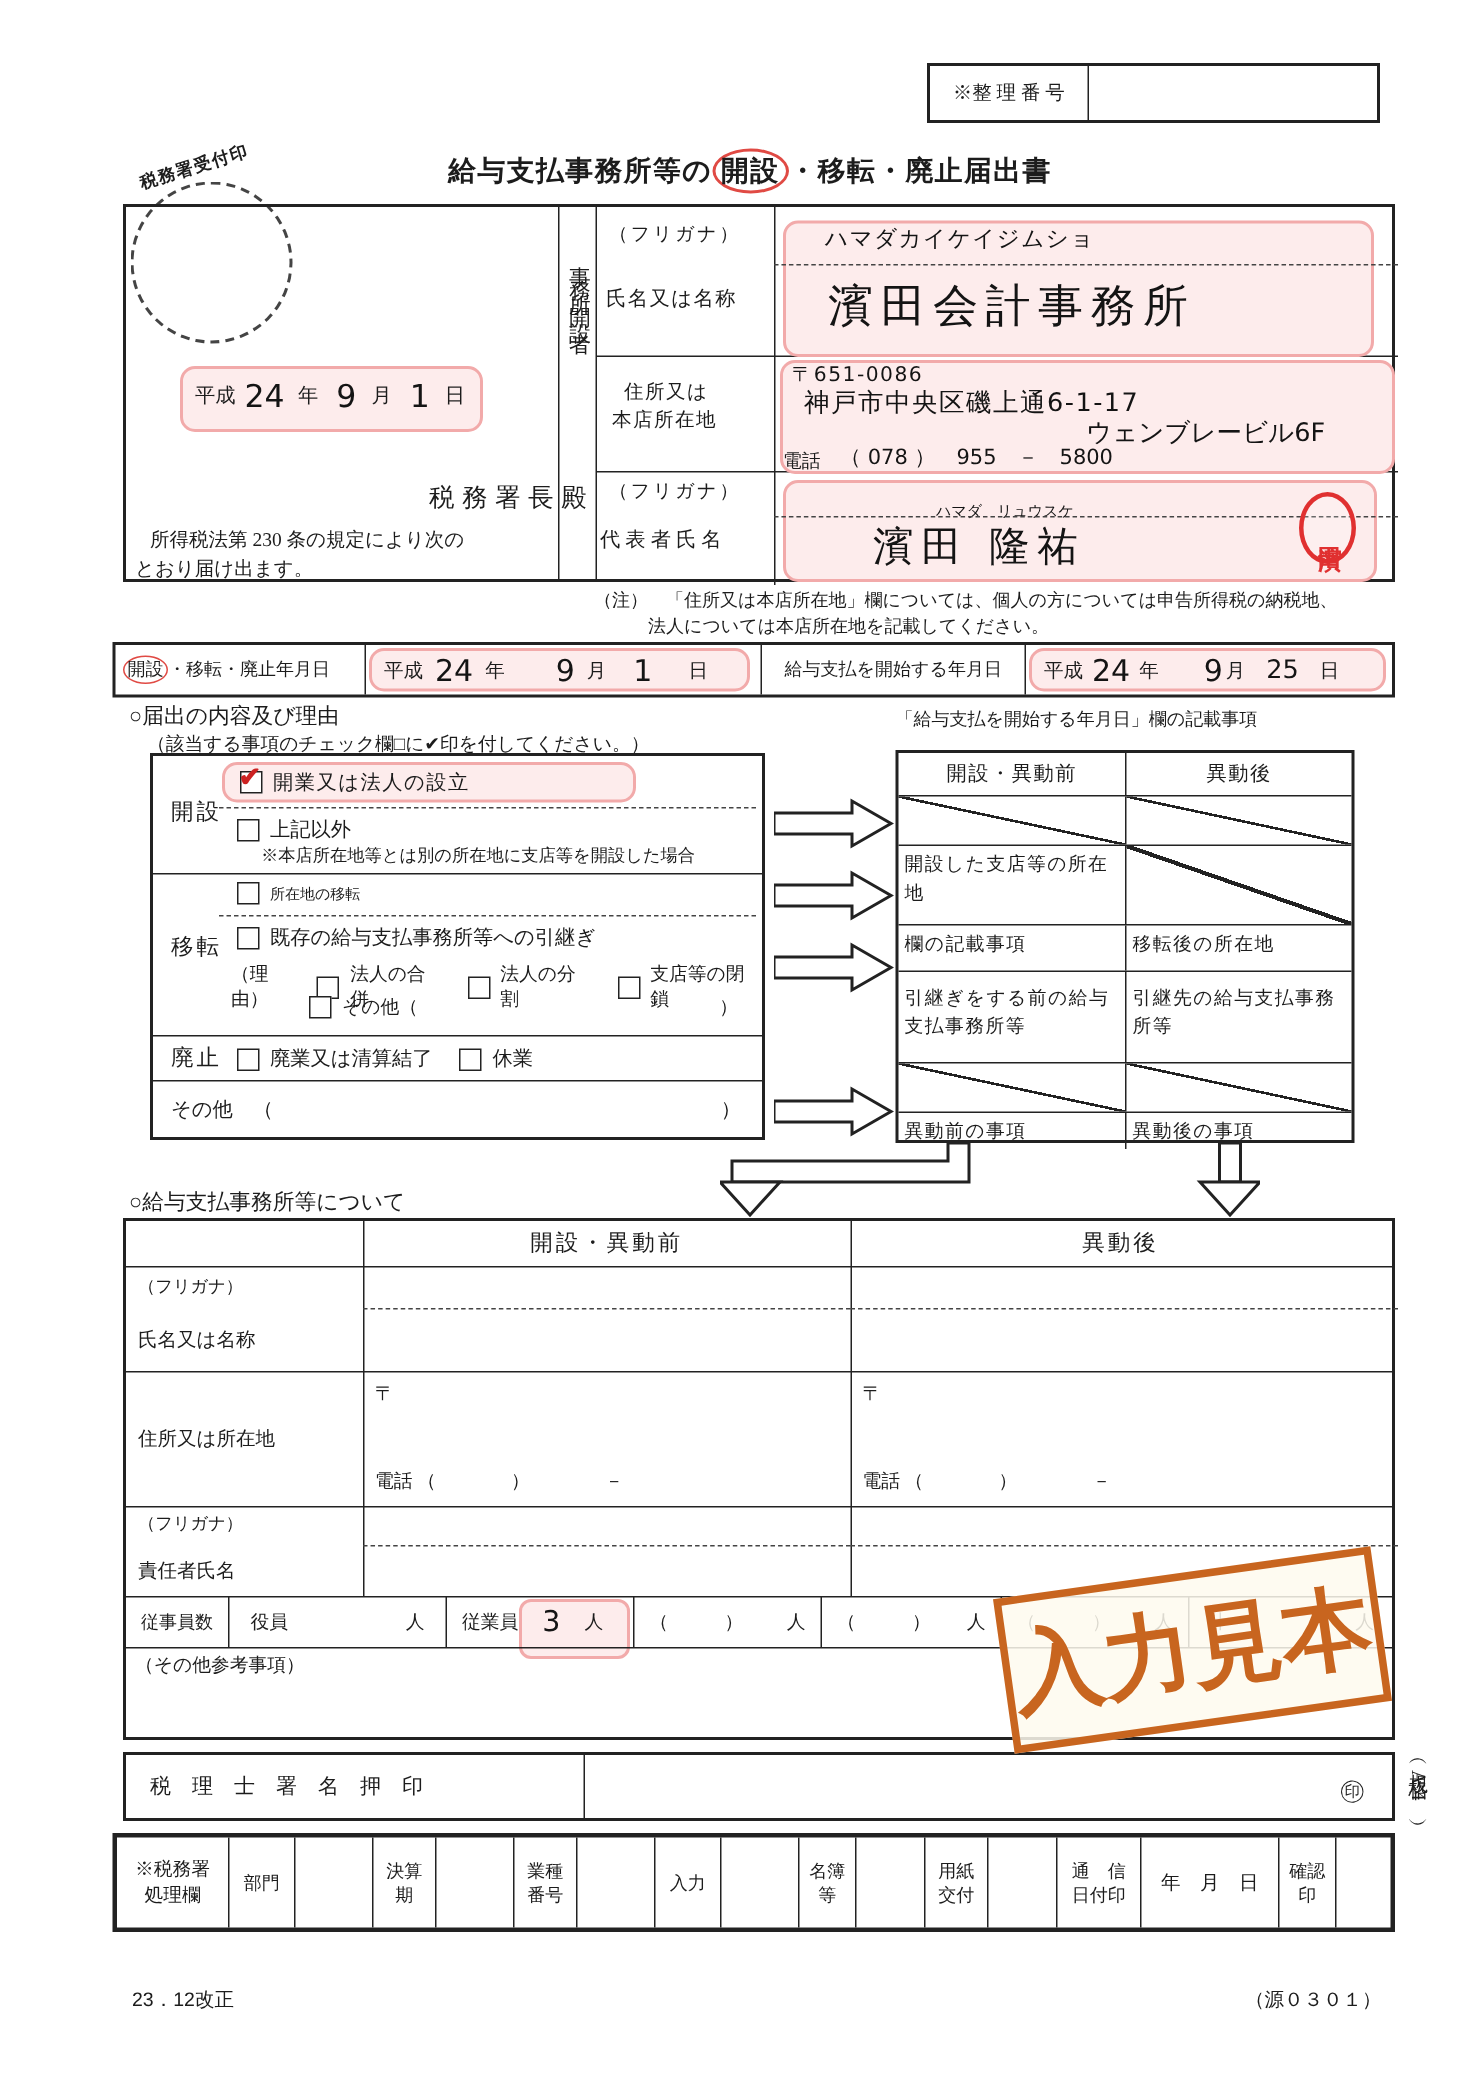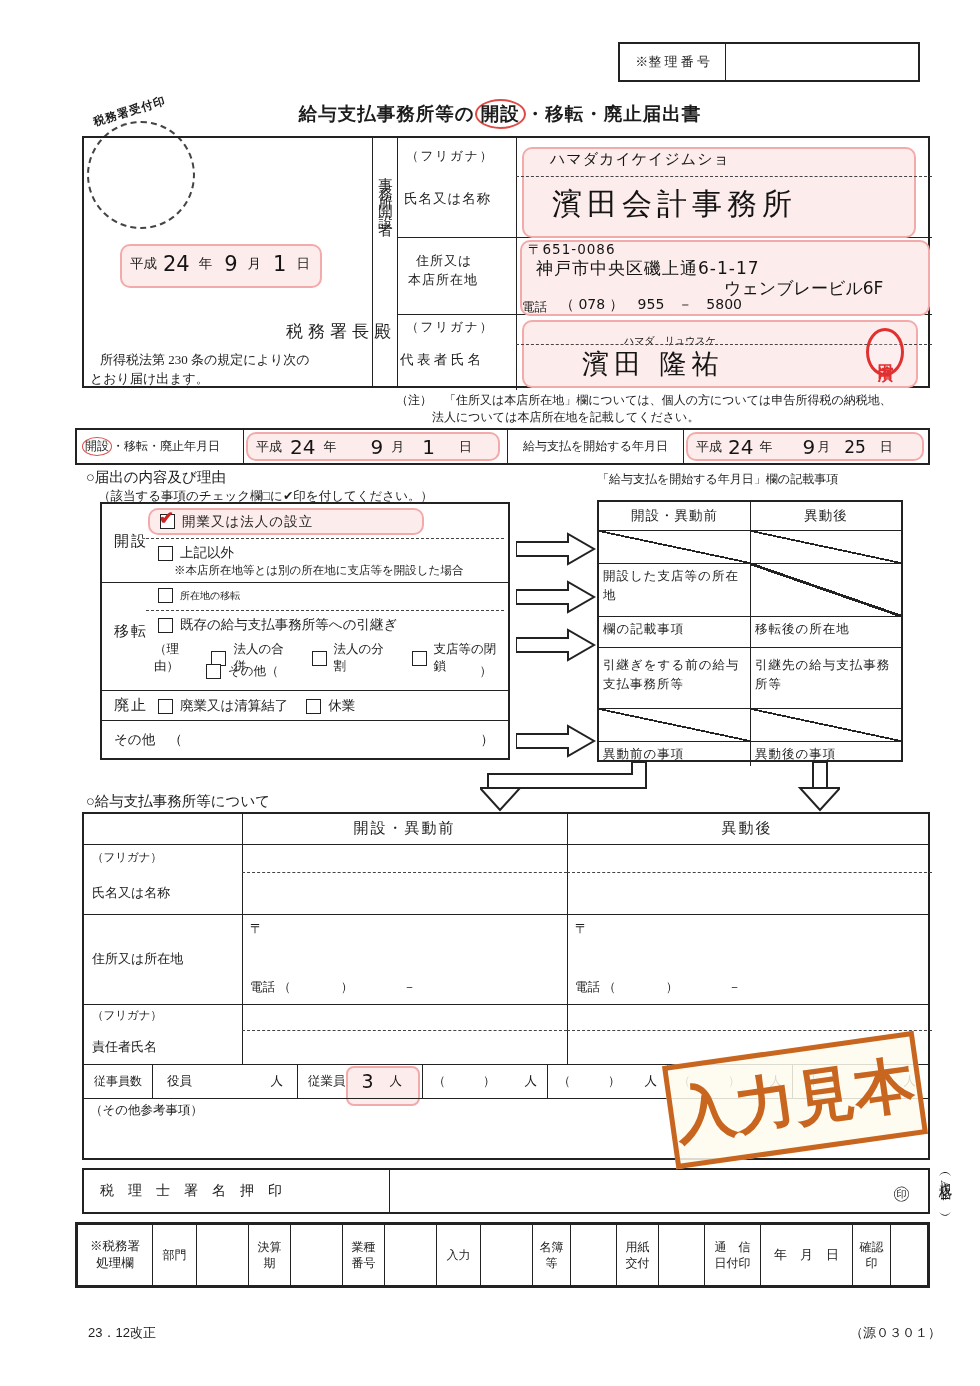--- a/index.html
+++ b/index.html
@@ -338,15 +338,15 @@
     <div class="prcell" style="width:46px;height:100%;"></div>
     <div class="prcell pre" style="width:56px;height:100%;">通　信
 日付印</div>
     <div class="prcell" style="width:92px;height:100%;font-size:13px;">年　月　日</div>
     <div class="prcell pre" style="width:38px;height:100%;">確認
 印</div>
     <div class="prcell" style="flex:1;height:100%;"></div>
   </div>
 
   <div class="abs sans" style="left:88px;top:1324px;font-size:13px;">23．12改正</div>
-  <div class="abs" style="left:850px;top:1324px;font-size:13px;font-family:Liberation Mono, monospace;">（源０３０１）</div>
+  <div class="abs" style="left:830px;top:1324px;font-size:13px;font-family:Liberation Mono, monospace;">（源０３０１）</div>
 
 </div>
 
 </body></html>

